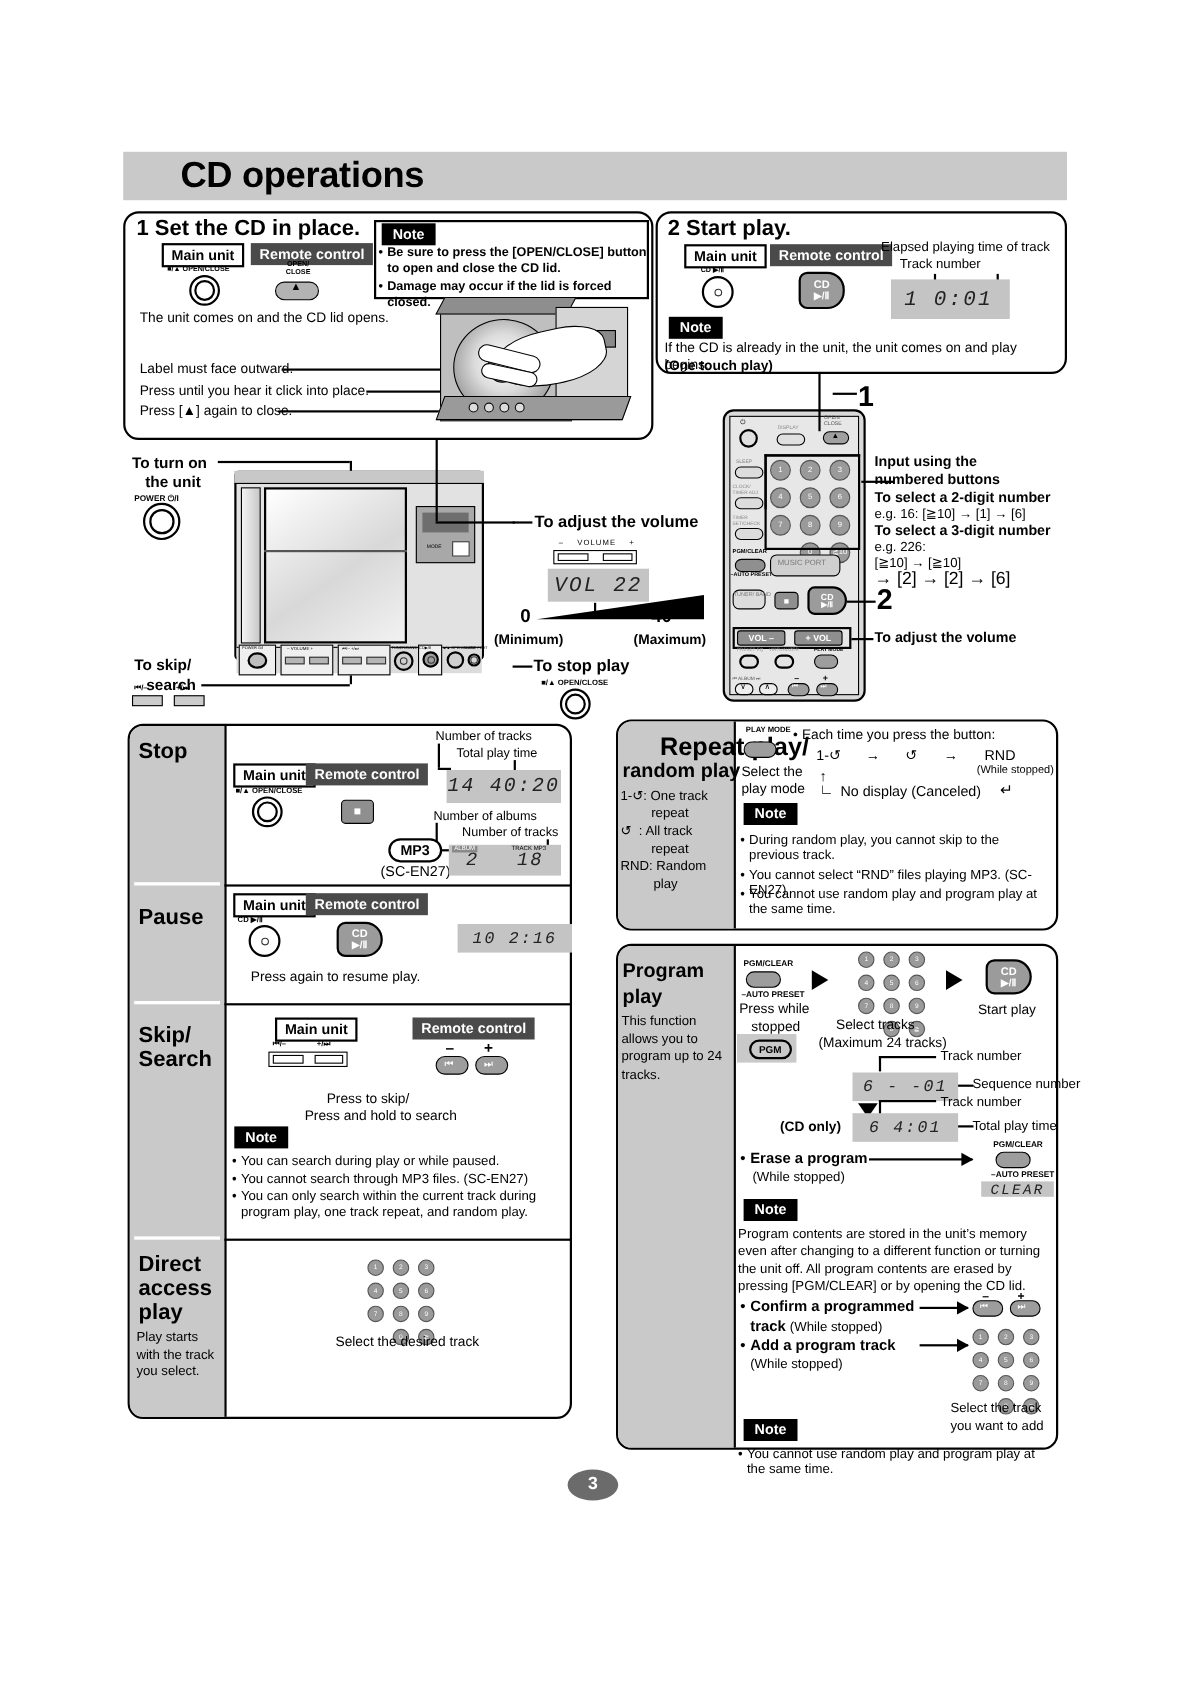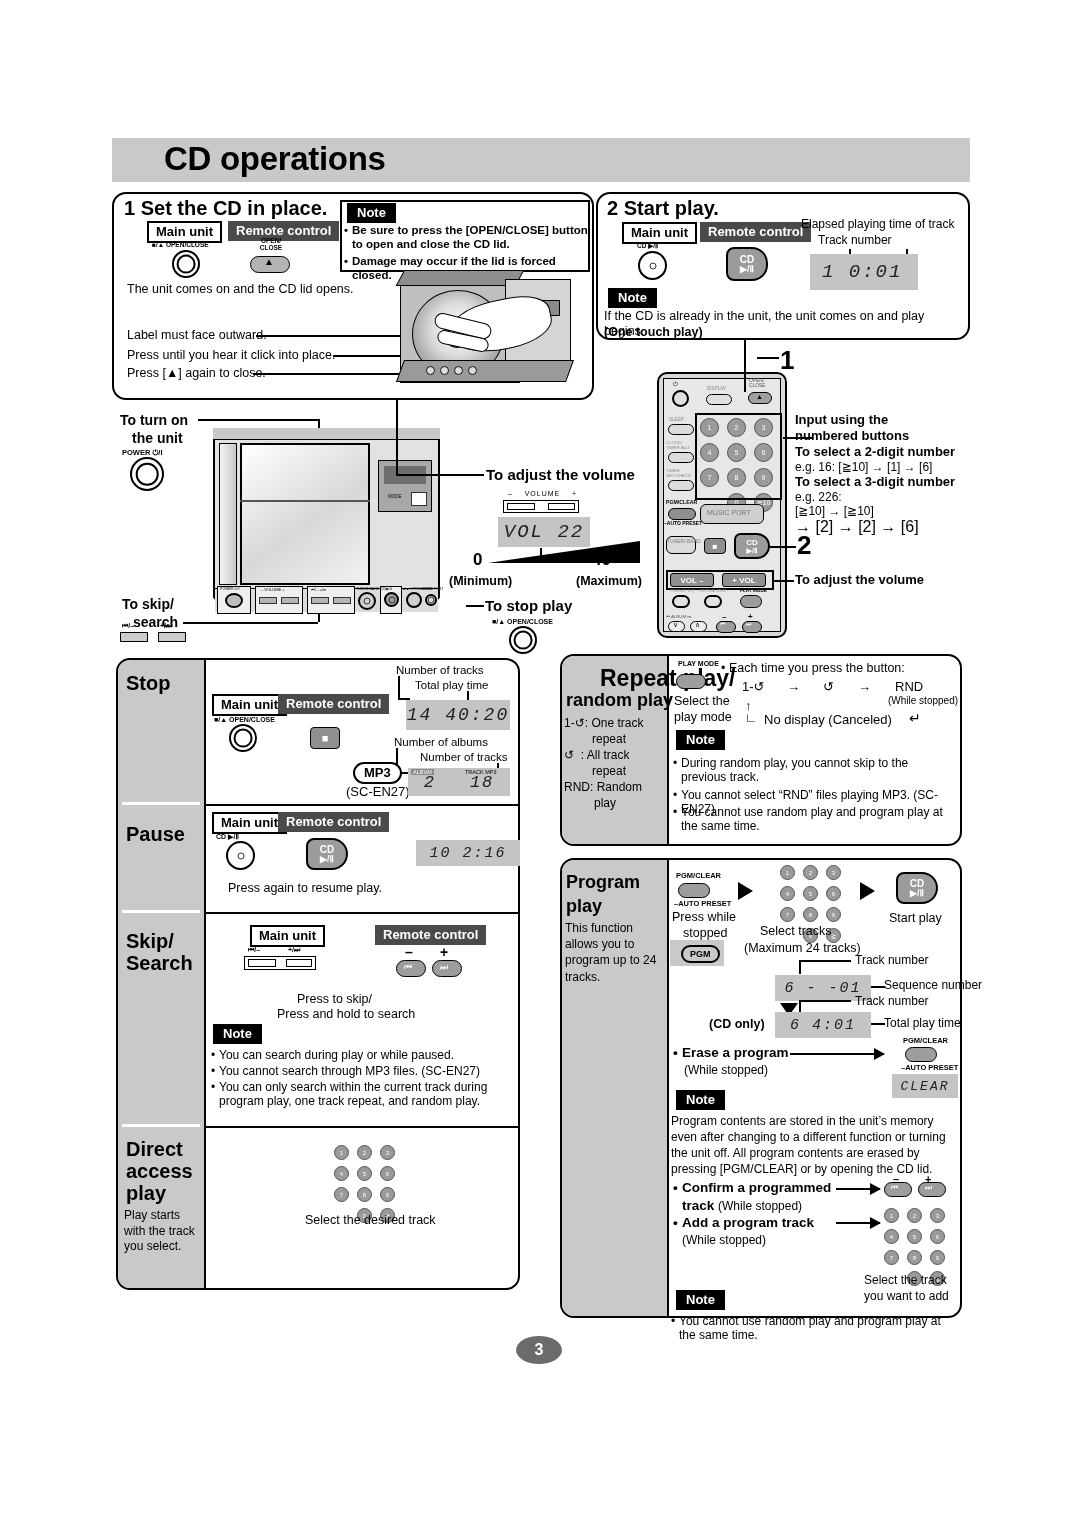--- a/index.html
+++ b/index.html
@@ -682,21 +682,21 @@
   <div class="t b" style="left:673px; top:1045px; font-size:13.5px;">
     <span style="position:absolute;left:0;top:0;">•</span>
     <span style="padding-left:9px;">Erase a program</span>
   </div>
   <div class="arrow-line" style="left:790px; top:1053px; width:94px;"></div>
   <div class="t" style="left:684px; top:1063px; font-size:12px;">(While stopped)</div>
 
   <div class="t b" style="left:903px; top:1037px; font-size:7.5px;">PGM/CLEAR</div>
   <div class="rbtn" style="left:905px; top:1047px; width:32px; height:15px; background:#9d9d9d;"></div>
   <div class="t b" style="left:901px; top:1064px; font-size:7.5px;">–AUTO PRESET</div>
-  <div class="lcd" style="left:892px; top:1074px; width:66px; height:24px; justify-content:center;">
+  <div class="lcd" style="left:892px; top:1074px; width:66px; height:14px; justify-content:center;">
     <span class="lcd-txt" style="font-size:13px;">CLEAR</span>
   </div>
 
   <div class="note-chip" style="left:676px; top:1090px;">Note</div>
   <div class="t" style="left:671px; top:1114px; width:276px; font-size:12px; line-height:1.33;">Program contents are stored in the unit’s memory even after changing to a different function or turning the unit off. All program contents are erased by pressing [PGM/CLEAR] or by opening the CD lid.</div>
 
   <div class="t b" style="left:673px; top:1180px; font-size:13.5px;">
     <span style="position:absolute;left:0;top:0;">•</span>
     <span style="padding-left:9px;">Confirm a programmed</span>
   </div>

